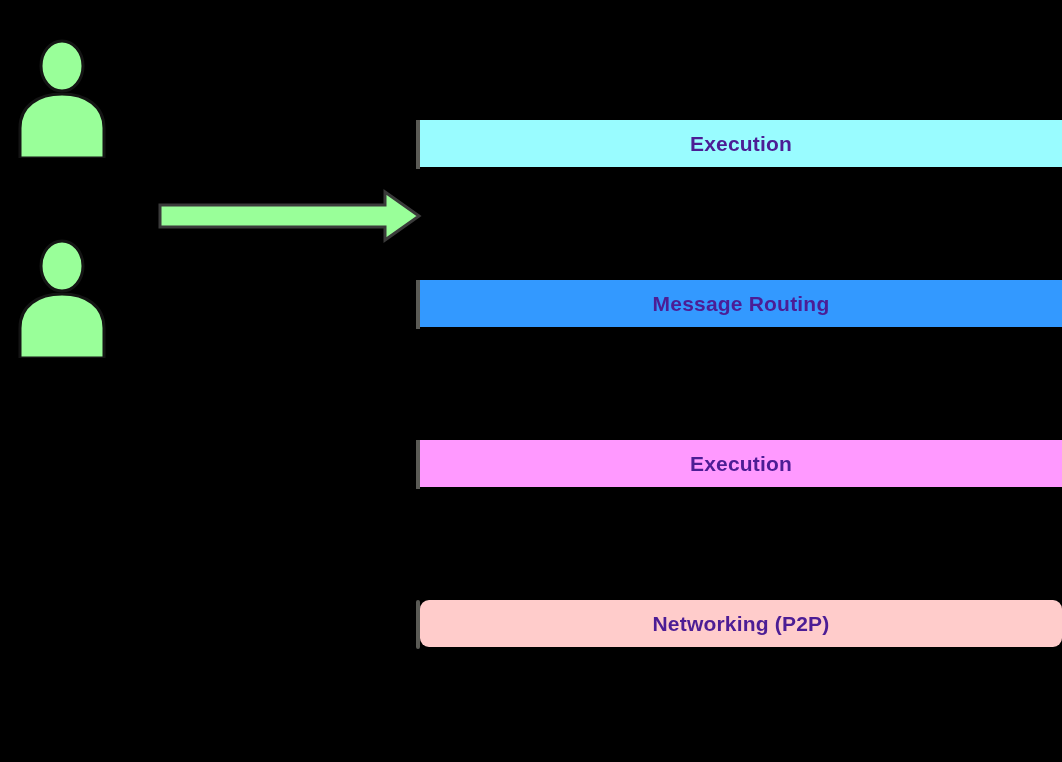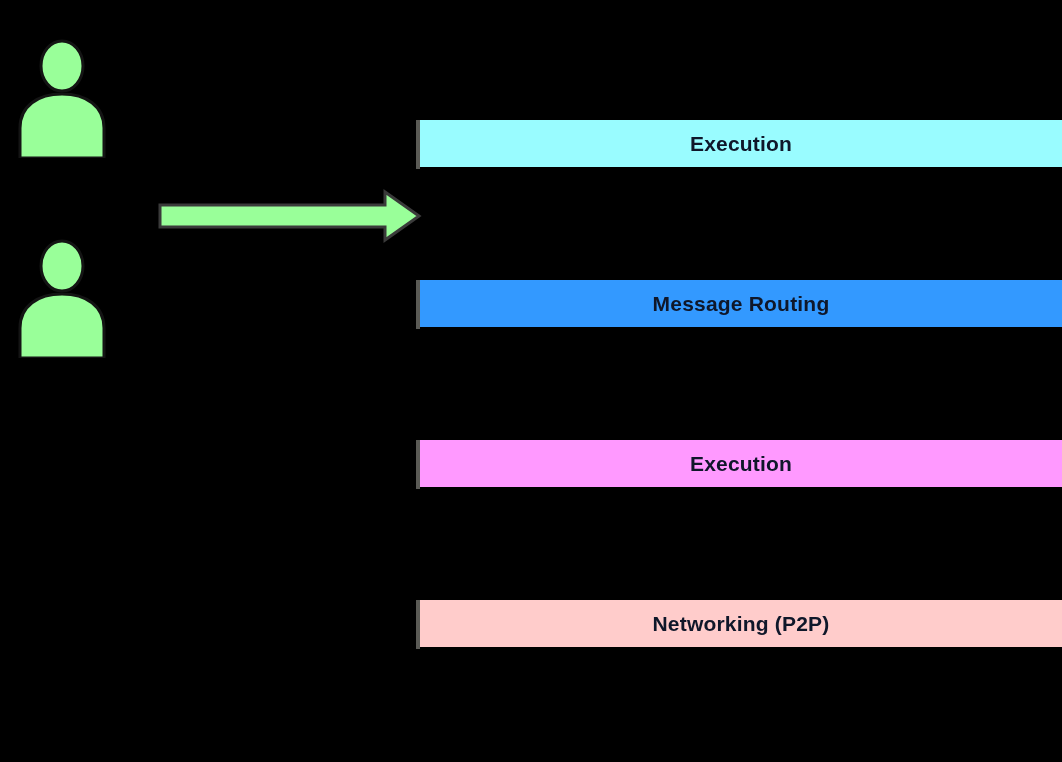--- a/index.html
+++ b/index.html
@@ -67,30 +67,30 @@
     position: absolute;
     left: 416px;
     width: 4px;
     height: 49px;
     background: #5a5a55;
   }
   .layer-label {
     font-family: "Liberation Sans", sans-serif;
     font-size: 21px;
     font-weight: bold;
-    color: #0f172a;
+    color: #4c1d95;
     letter-spacing: 0.2px;
     white-space: nowrap;
     line-height: 1;
   }
 
   #layer-0, #tick-0 { top: 120px; }
   #layer-1, #tick-1 { top: 280px; }
   #layer-2, #tick-2 { top: 440px; }
-  #layer-3, #tick-3 { top: 600px; }
+  #layer-3, #tick-3 { top: 600px; border-radius: 9px; }
 </style>
 </head>
 <body>
 
 <div id="canvas" style="background: rgb(0, 0, 0);">
 
   <div class="actor" id="actor-0">
     <svg viewBox="0 0 92 120" xmlns="http://www.w3.org/2000/svg">
       <ellipse cx="46" cy="28" rx="21" ry="25" fill="#99FF99" stroke="#141414" stroke-width="3"></ellipse>
       <path d="M 4 120 L 4 90 C 4 68 22 56 46 56 C 70 56 88 68 88 90 L 88 120 Z" fill="#99FF99" stroke="#141414" stroke-width="3"></path>

